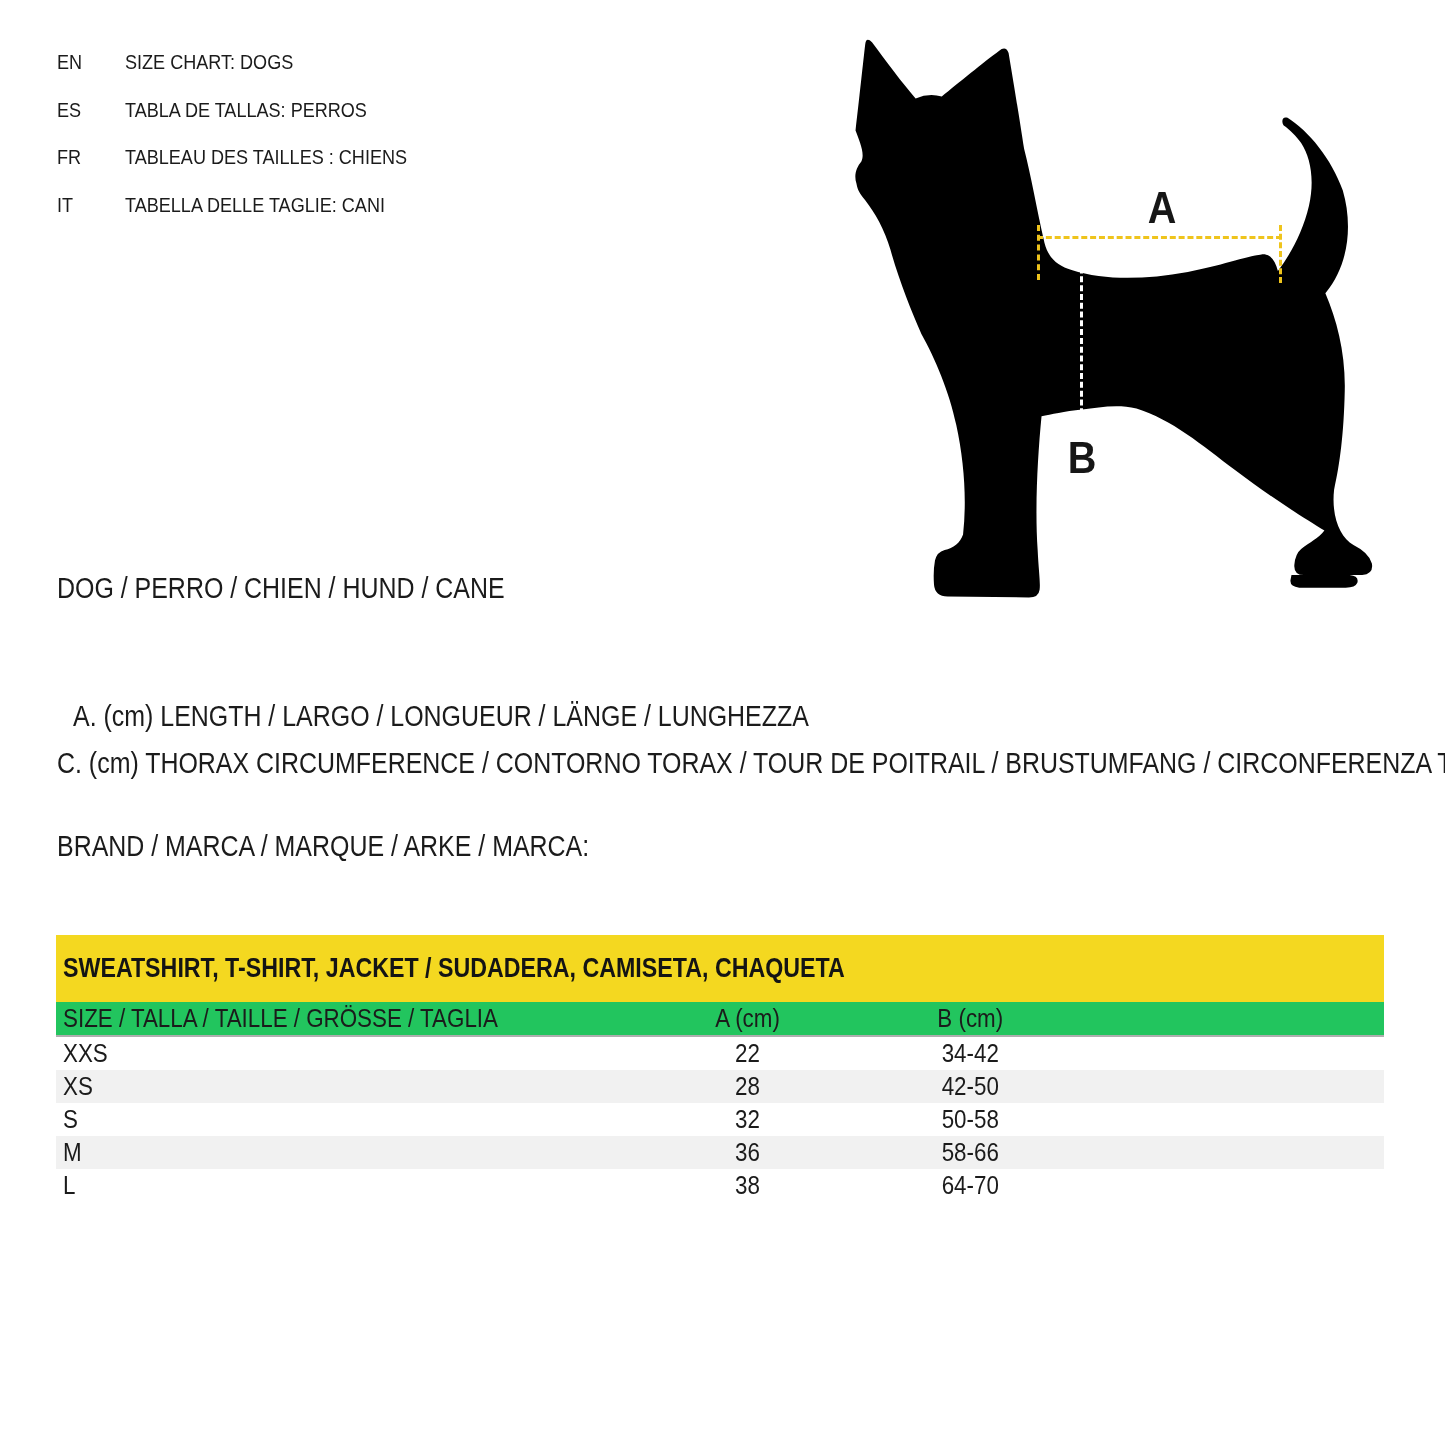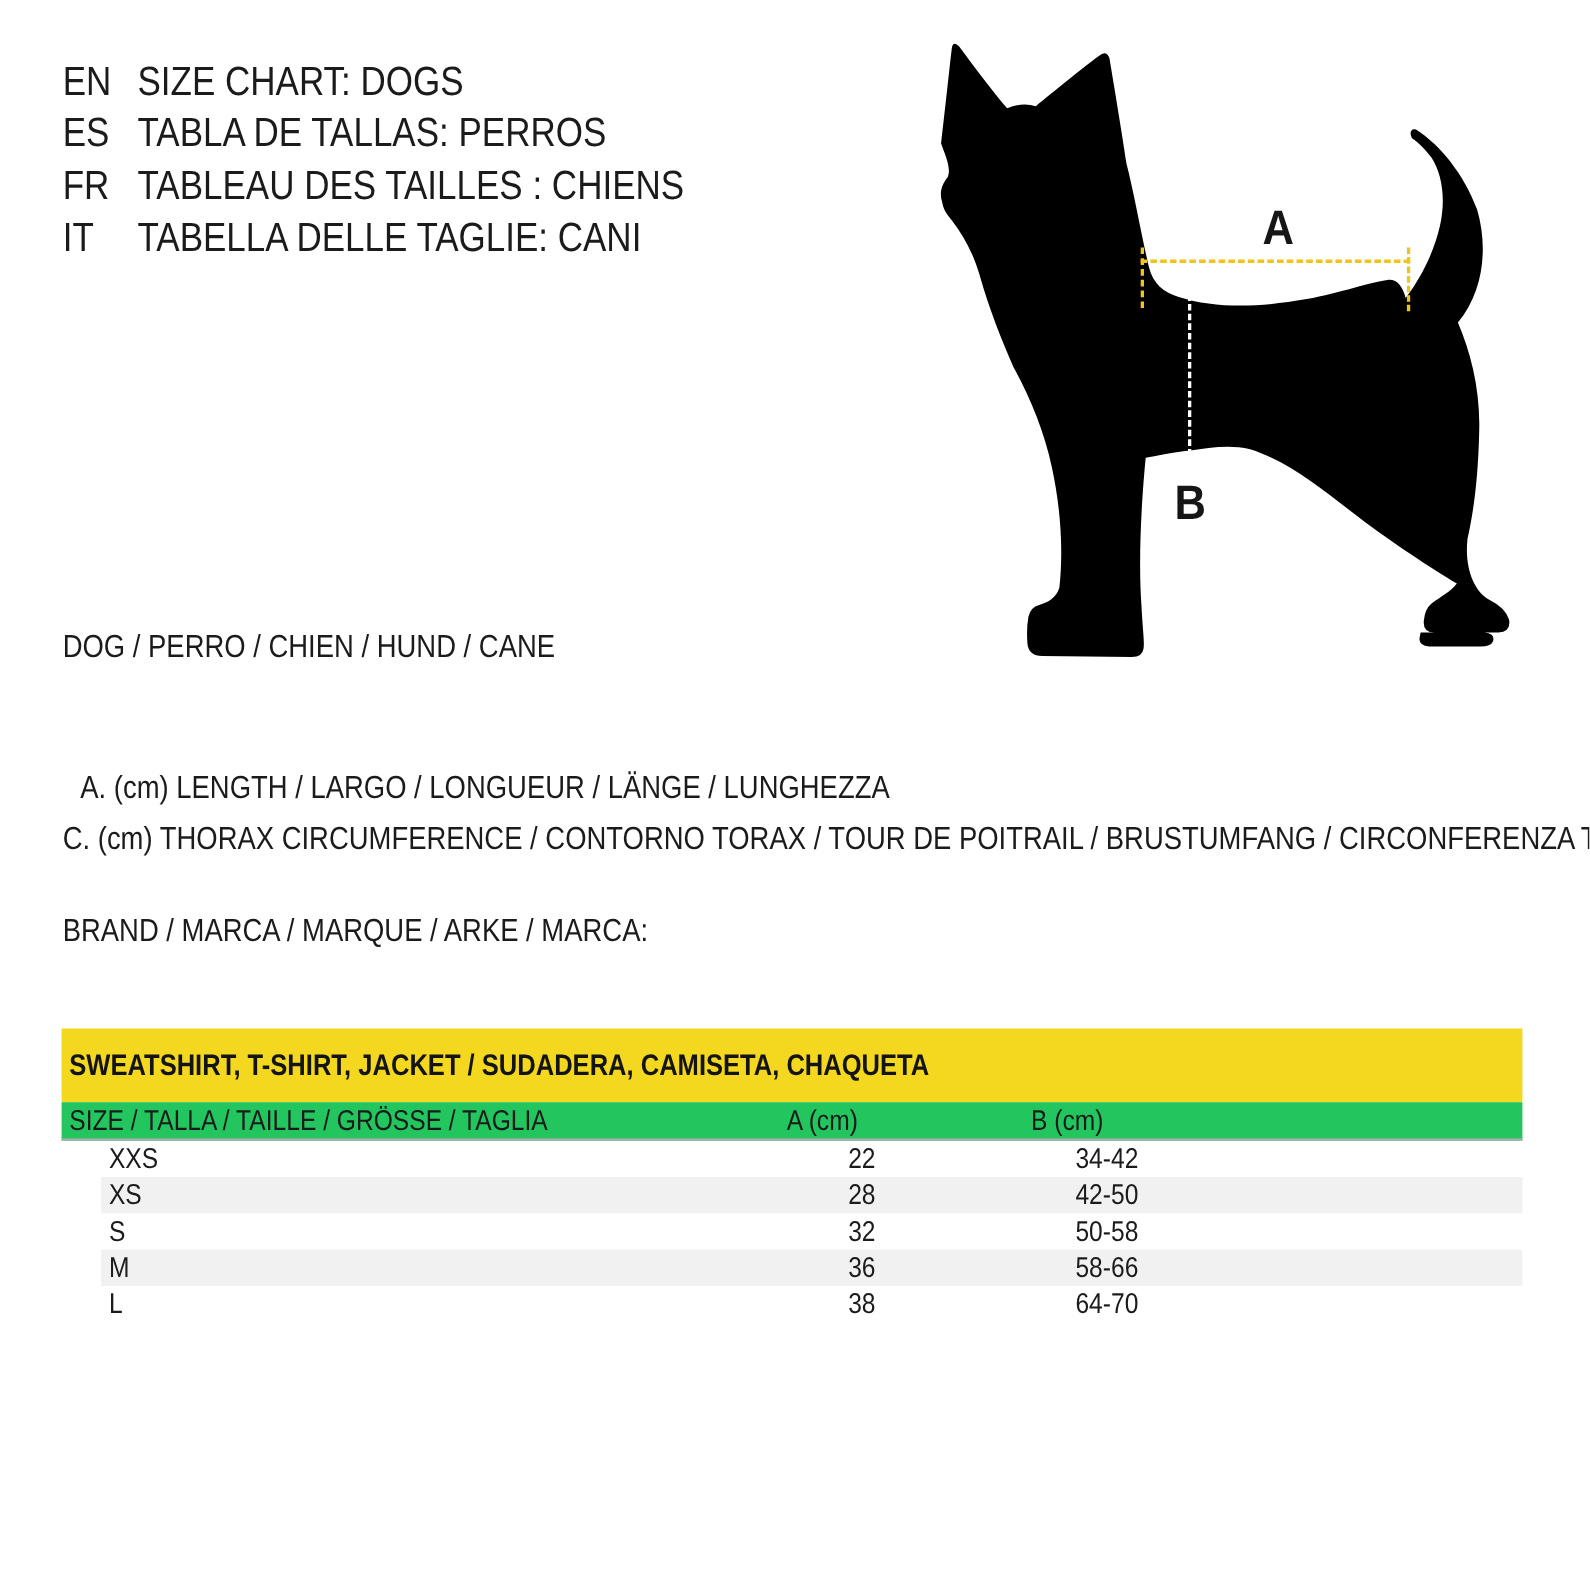--- a/index.html
+++ b/index.html
@@ -5,38 +5,38 @@
   html,body{margin:0;padding:0;background:#ffffff;}
   .canvas{
     position:relative;width:1445px;height:1445px;background:#ffffff;overflow:hidden;
     font-family:"Liberation Sans",sans-serif;color:#1b1b1b;
   }
   .cond{display:inline-block;transform:scaleX(0.86);transform-origin:0 50%;white-space:nowrap;}
   .cond-c{display:inline-block;transform:scaleX(0.86);transform-origin:50% 50%;white-space:nowrap;}
 
   
   .lang-block{position:absolute;left:57px;top:50px;}
-  .lang-row{display:flex;height:47.5px;align-items:center;font-size:37px;}
+  .lang-row{display:flex;height:47.5px;font-size:21px;}
   .lang-code{width:68px;flex:0 0 68px;}
   
   .caption-line{position:absolute;left:57px;font-size:29px;line-height:34px;}
   
   .dog-wrap{position:absolute;left:820px;top:20px;width:600px;height:620px;}
   .dog-wrap svg{position:absolute;left:0;top:0;}
   .dash-h{position:absolute;height:0;border-top:3px dashed #efc41c;}
   .dash-v{position:absolute;width:0;border-left:3px dashed #efc41c;}
   .dash-v.white{border-left-color:#ffffff;}
   .measure-label{position:absolute;font-size:44px;font-weight:bold;transform:translateX(-50%) scaleX(0.9);white-space:nowrap;color:#161616;}
   
   .size-table{position:absolute;left:56px;top:935px;width:1328px;}
   .banner{background:#f4d820;height:67px;padding:0 0 0 7px;display:flex;flex-direction:column;justify-content:center;}
   .banner div{font-size:27px;font-weight:bold;line-height:33px;color:#141414;}
   .thead,.trow{display:grid;grid-template-columns:564px 255px 190px 1fr;align-items:center;}
   .thead{background:#22c55e;height:33px;border-bottom:2px solid #aeaeae;font-size:26px;}
-  .trow{height:33px;font-size:26px;margin-left:36px;}
+  .trow{height:33px;font-size:26px;}
   .trow.alt{background:#f1f1f1;}
   .c1{padding-left:7px;text-align:left;}
   .c2,.c3{text-align:center;}
 </style>
 </head>
 <body>
 
 <div class="canvas">
 
   <div class="lang-block">

